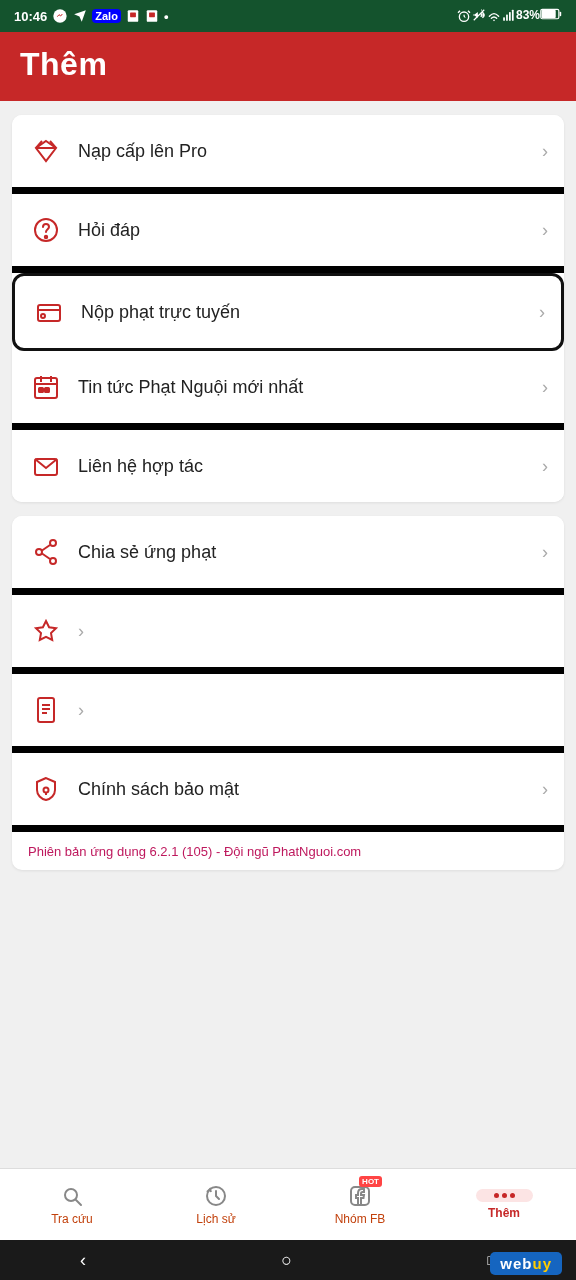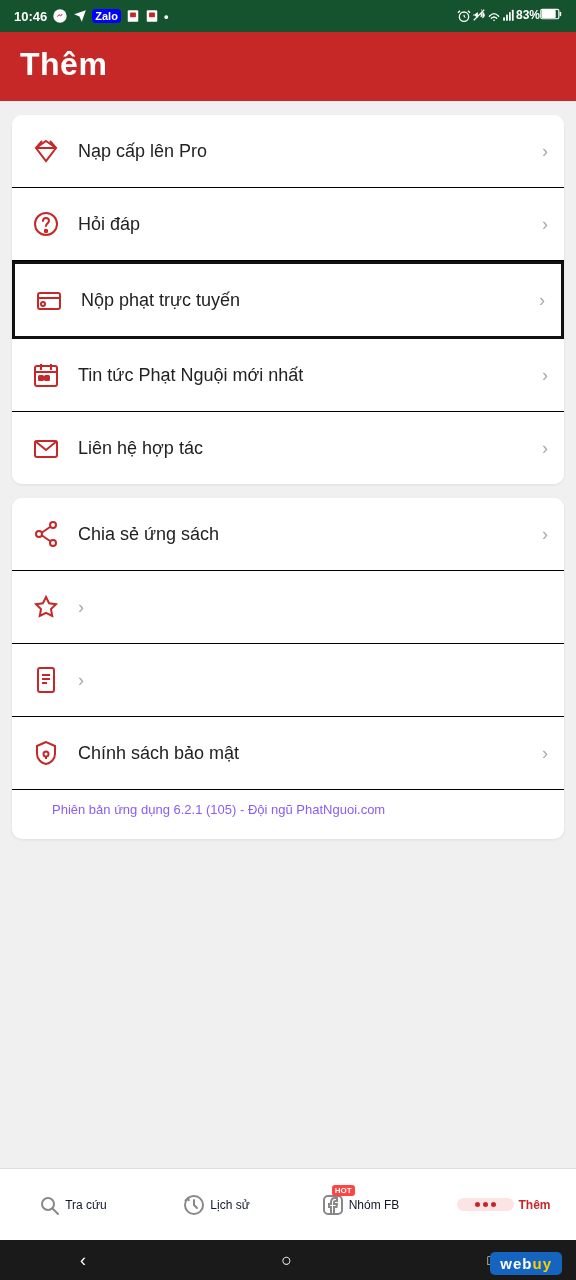--- a/index.html
+++ b/index.html
@@ -54,31 +54,31 @@
       background: white;
       border-radius: 10px;
       overflow: hidden;
       box-shadow: 0 1px 3px rgba(0,0,0,0.08);
     }
 
     .menu-item {
       display: flex;
       align-items: center;
       padding: 18px 16px;
-      border-bottom: 1px solid #000000;
+      border-bottom: 7px solid #000000;
       cursor: pointer;
       background: white;
       position: relative;
     }
     .menu-item:last-child {
       border-bottom: none;
     }
     .menu-item.highlighted {
       border: 3px solid #111;
-      border-radius: 0;
+      border-radius: 12px;
     }
     .menu-item-icon {
       width: 36px;
       height: 36px;
       display: flex;
       align-items: center;
       justify-content: center;
       margin-right: 14px;
       flex-shrink: 0;
     }
@@ -94,40 +94,39 @@
       font-size: 18px;
       color: #222;
       font-weight: 400;
     }
     .menu-item-chevron {
       color: #aaa;
       font-size: 18px;
     }
 
     .version-text {
-      color: #8b5cf6;
+      color: #be185d;
       font-size: 13px;
-      padding: 10px 16px 19px;
+      padding: 10px 16px 8px;
       line-height: 1.5;
-      margin-left: 24px;
     }
 
     
     .bottom-nav {
       background: white;
       border-top: 1px solid #ddd;
       display: flex;
       align-items: stretch;
       height: 72px;
       margin-top: auto;
     }
     .nav-item {
       flex: 1;
       display: flex;
-      flex-direction: row;
+      flex-direction: column;
       align-items: center;
       justify-content: center;
       gap: 4px;
       cursor: pointer;
       padding: 6px 0;
     }
     .nav-item.active .nav-label { color: #c62828; font-weight: 600; }
     .nav-item.active .nav-icon-wrap { background: #fce4e4; border-radius: 20px; padding: 4px 18px; }
     .nav-icon-wrap {
       display: flex;
@@ -136,21 +135,21 @@
     }
     .nav-icon-wrap svg {
       width: 24px;
       height: 24px;
       stroke: #888;
       fill: none;
       stroke-width: 2;
     }
     .nav-label {
       font-size: 12px;
-      color: #0f172a;
+      color: #c2410c;
     }
     .nav-item.active .nav-icon-dots {
       display: flex;
       gap: 3px;
     }
     .nav-icon-dots span {
       width: 5px;
       height: 5px;
       background: #c62828;
       border-radius: 50%;
@@ -316,21 +315,21 @@
     <div class="menu-item">
       <div class="menu-item-icon">
         <svg viewBox="0 0 28 28" stroke="#c62828" fill="none" stroke-width="2">
           <circle cx="21" cy="5" r="3"></circle>
           <circle cx="7" cy="14" r="3"></circle>
           <circle cx="21" cy="23" r="3"></circle>
           <line x1="10" y1="12.5" x2="18" y2="7"></line>
           <line x1="10" y1="15.5" x2="18" y2="21"></line>
         </svg>
       </div>
-      <span class="menu-item-label">Chia sẻ ứng sách</span>
+      <span class="menu-item-label">Chia sẻ ứng phạt</span>
       <span class="menu-item-chevron">›</span>
     </div>
 
     <div class="menu-item">
       <div class="menu-item-icon">
         <svg viewBox="0 0 28 28" stroke="#c62828" fill="none" stroke-width="2">
           <polygon points="14,4 17.1,10.3 24,11.3 19,16.1 20.2,23 14,19.8 7.8,23 9,16.1 4,11.3 10.9,10.3"></polygon>
         </svg>
       </div>
       <span class="menu-item-chevron">›</span>

